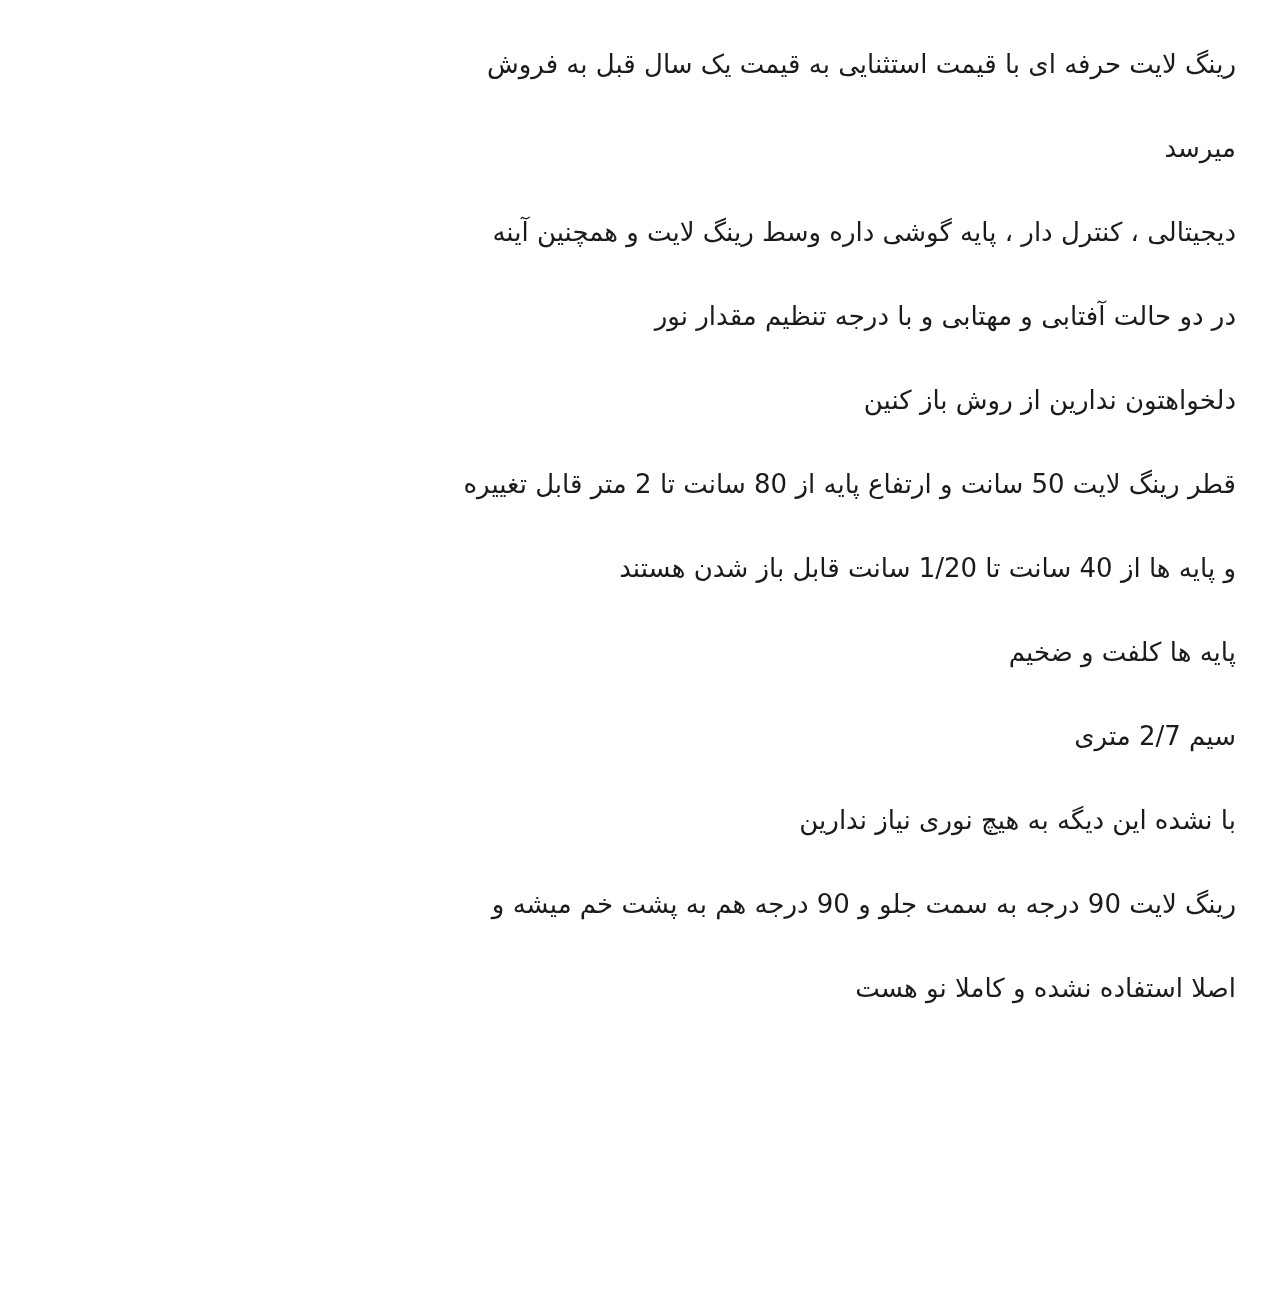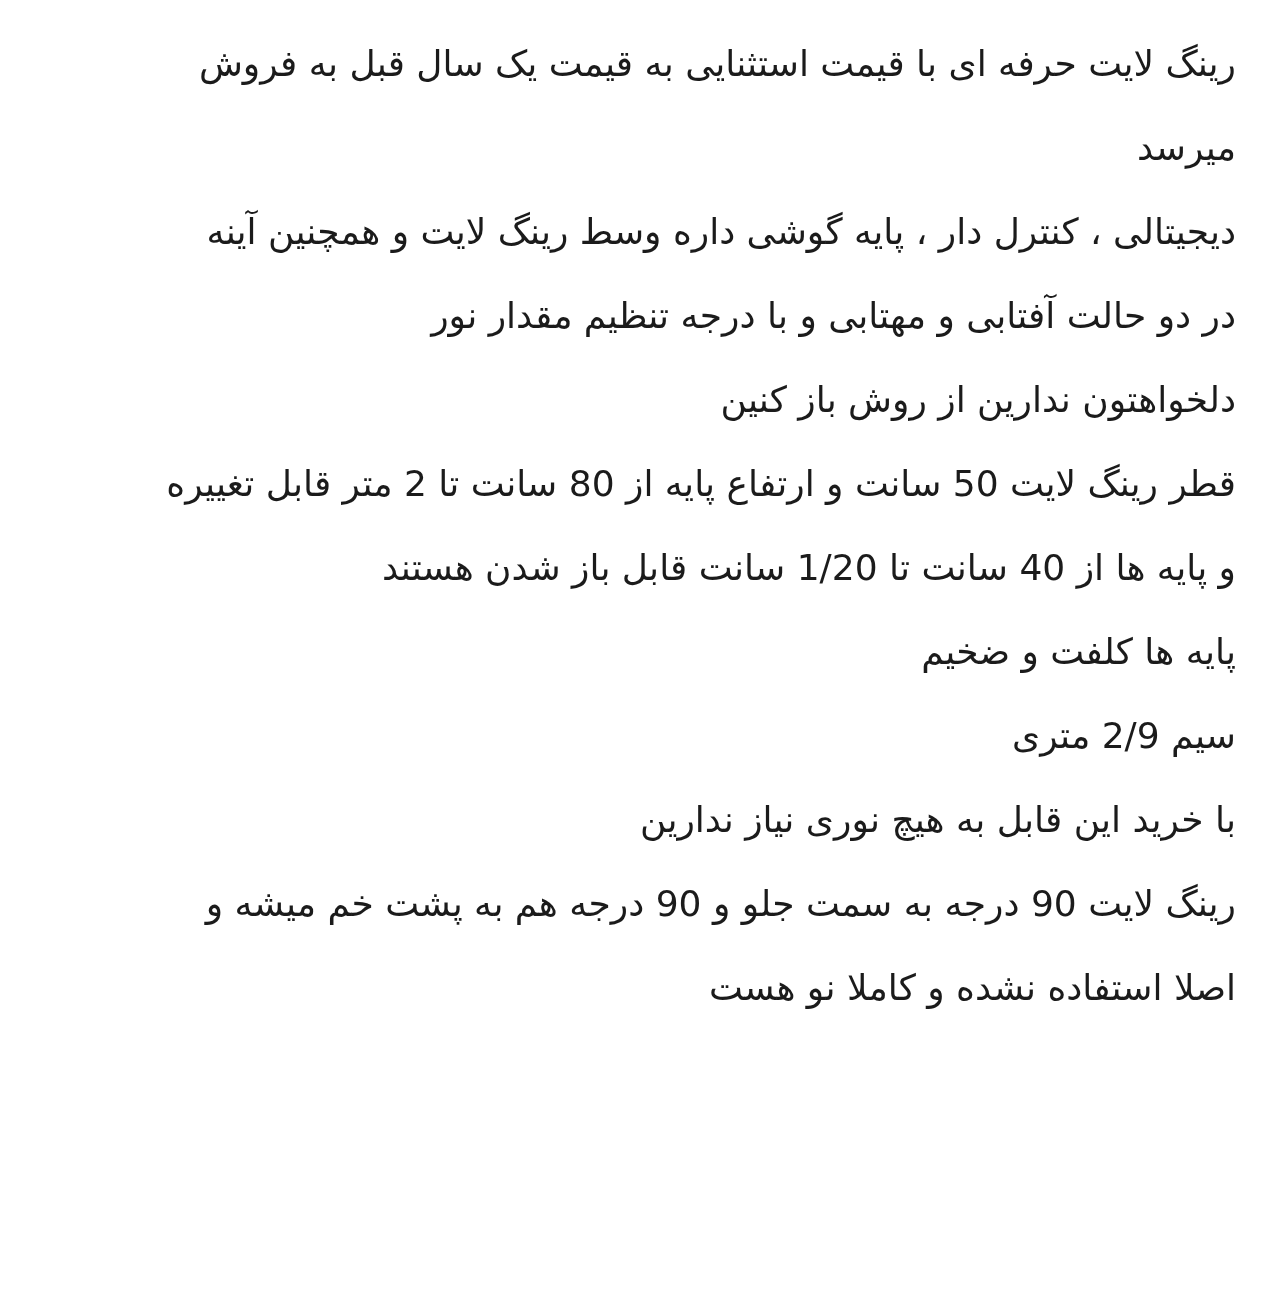--- a/index.html
+++ b/index.html
@@ -15,38 +15,38 @@
     }
     .doc {
       position: absolute;
       top: 22px;
       right: 48px;
       width: 1200px;
       direction: rtl;
       text-align: right;
       font-family: "DejaVu Sans", "Liberation Sans", sans-serif;
       color: #1b1b1b;
-      font-size: 36px;
+      font-size: 26px;
     }
     .line {
       height: 84px;
       line-height: 84px;
       white-space: nowrap;
       margin: 0;
     }
   </style>
 </head>
 <body>
 
 <div class="doc">
   <p class="line">رینگ لایت حرفه ای با قیمت استثنایی به قیمت یک سال قبل به فروش</p>
   <p class="line">میرسد</p>
   <p class="line">دیجیتالی ، کنترل دار ، پایه گوشی داره وسط رینگ لایت و همچنین آینه</p>
   <p class="line">در دو حالت آفتابی و مهتابی و با درجه تنظیم مقدار نور</p>
   <p class="line">دلخواهتون ندارین از روش باز کنین</p>
   <p class="line">قطر رینگ لایت 50 سانت و ارتفاع پایه از 80 سانت تا 2 متر قابل تغییره</p>
   <p class="line">و پایه ها از 40 سانت تا 1/20 سانت قابل باز شدن هستند</p>
   <p class="line">پایه ها کلفت و ضخیم</p>
-  <p class="line">سیم 2/9 متری</p>
-  <p class="line">با خرید این قابل به هیچ نوری نیاز ندارین</p>
+  <p class="line">سیم 2/7 متری</p>
+  <p class="line">با نشده این دیگه به هیچ نوری نیاز ندارین</p>
   <p class="line">رینگ لایت 90 درجه به سمت جلو و 90 درجه هم به پشت خم میشه و</p>
   <p class="line">اصلا استفاده نشده و کاملا نو هست</p>
 </div>
 
 </body></html>

